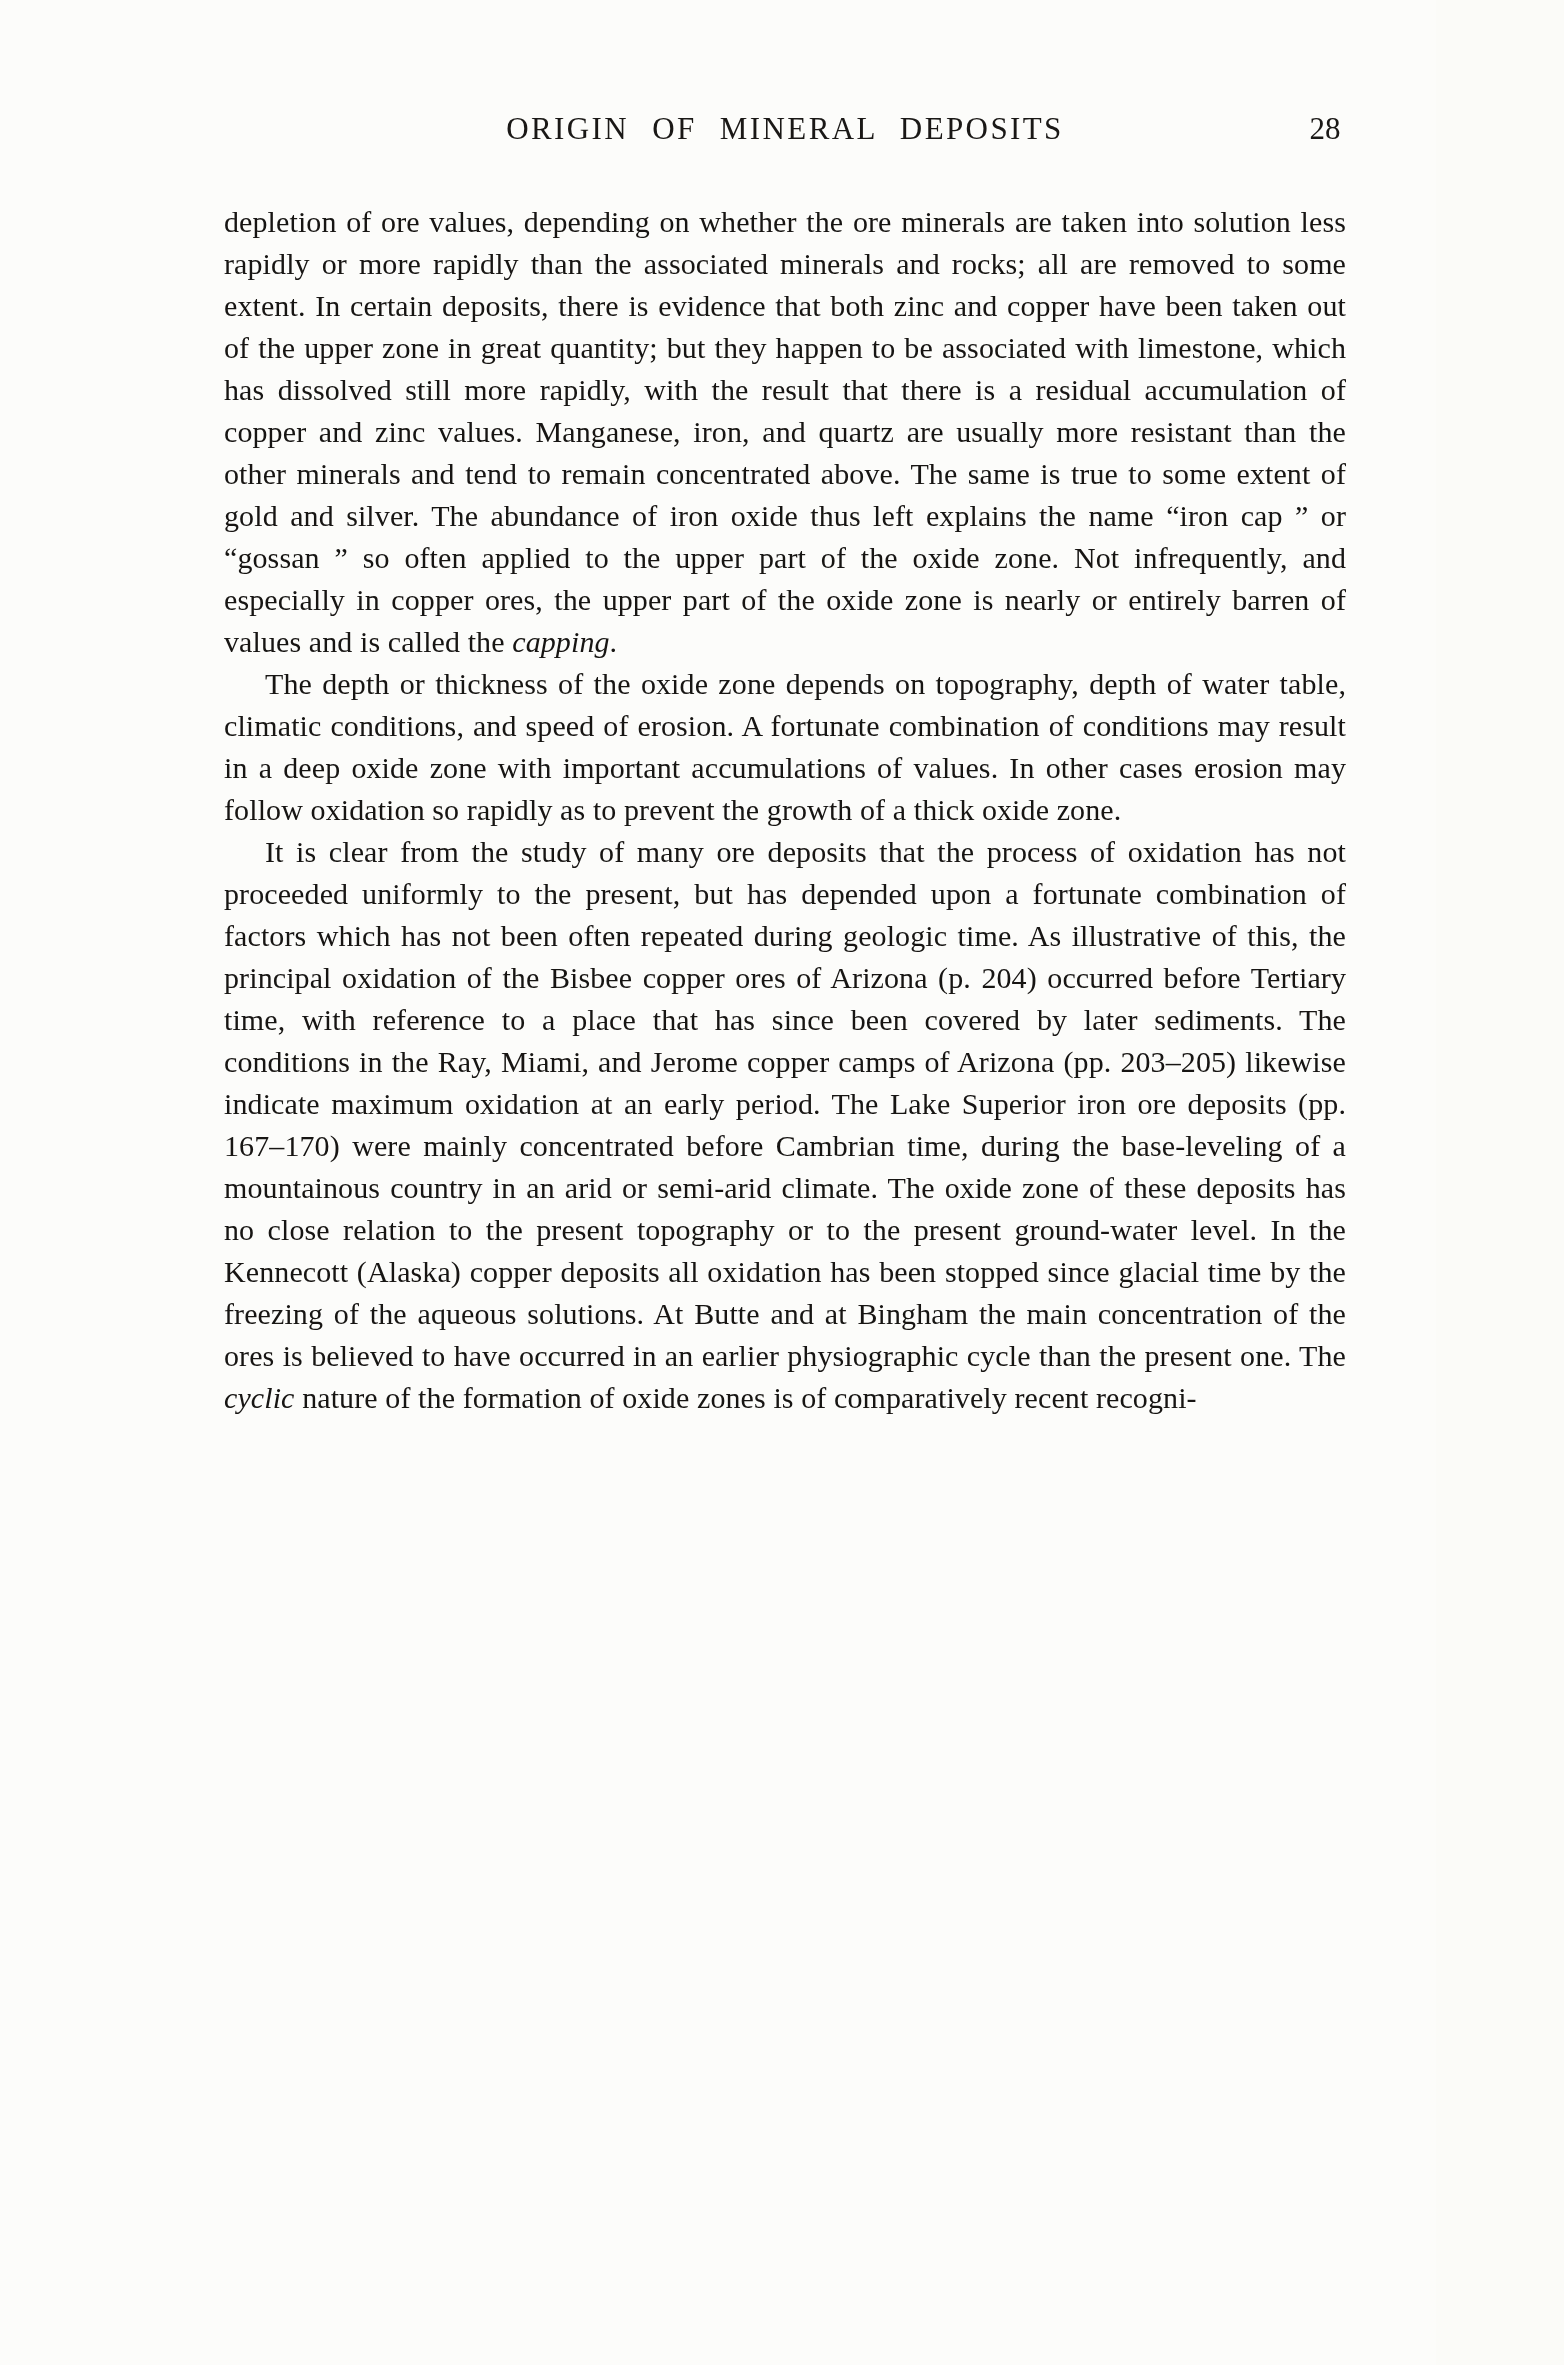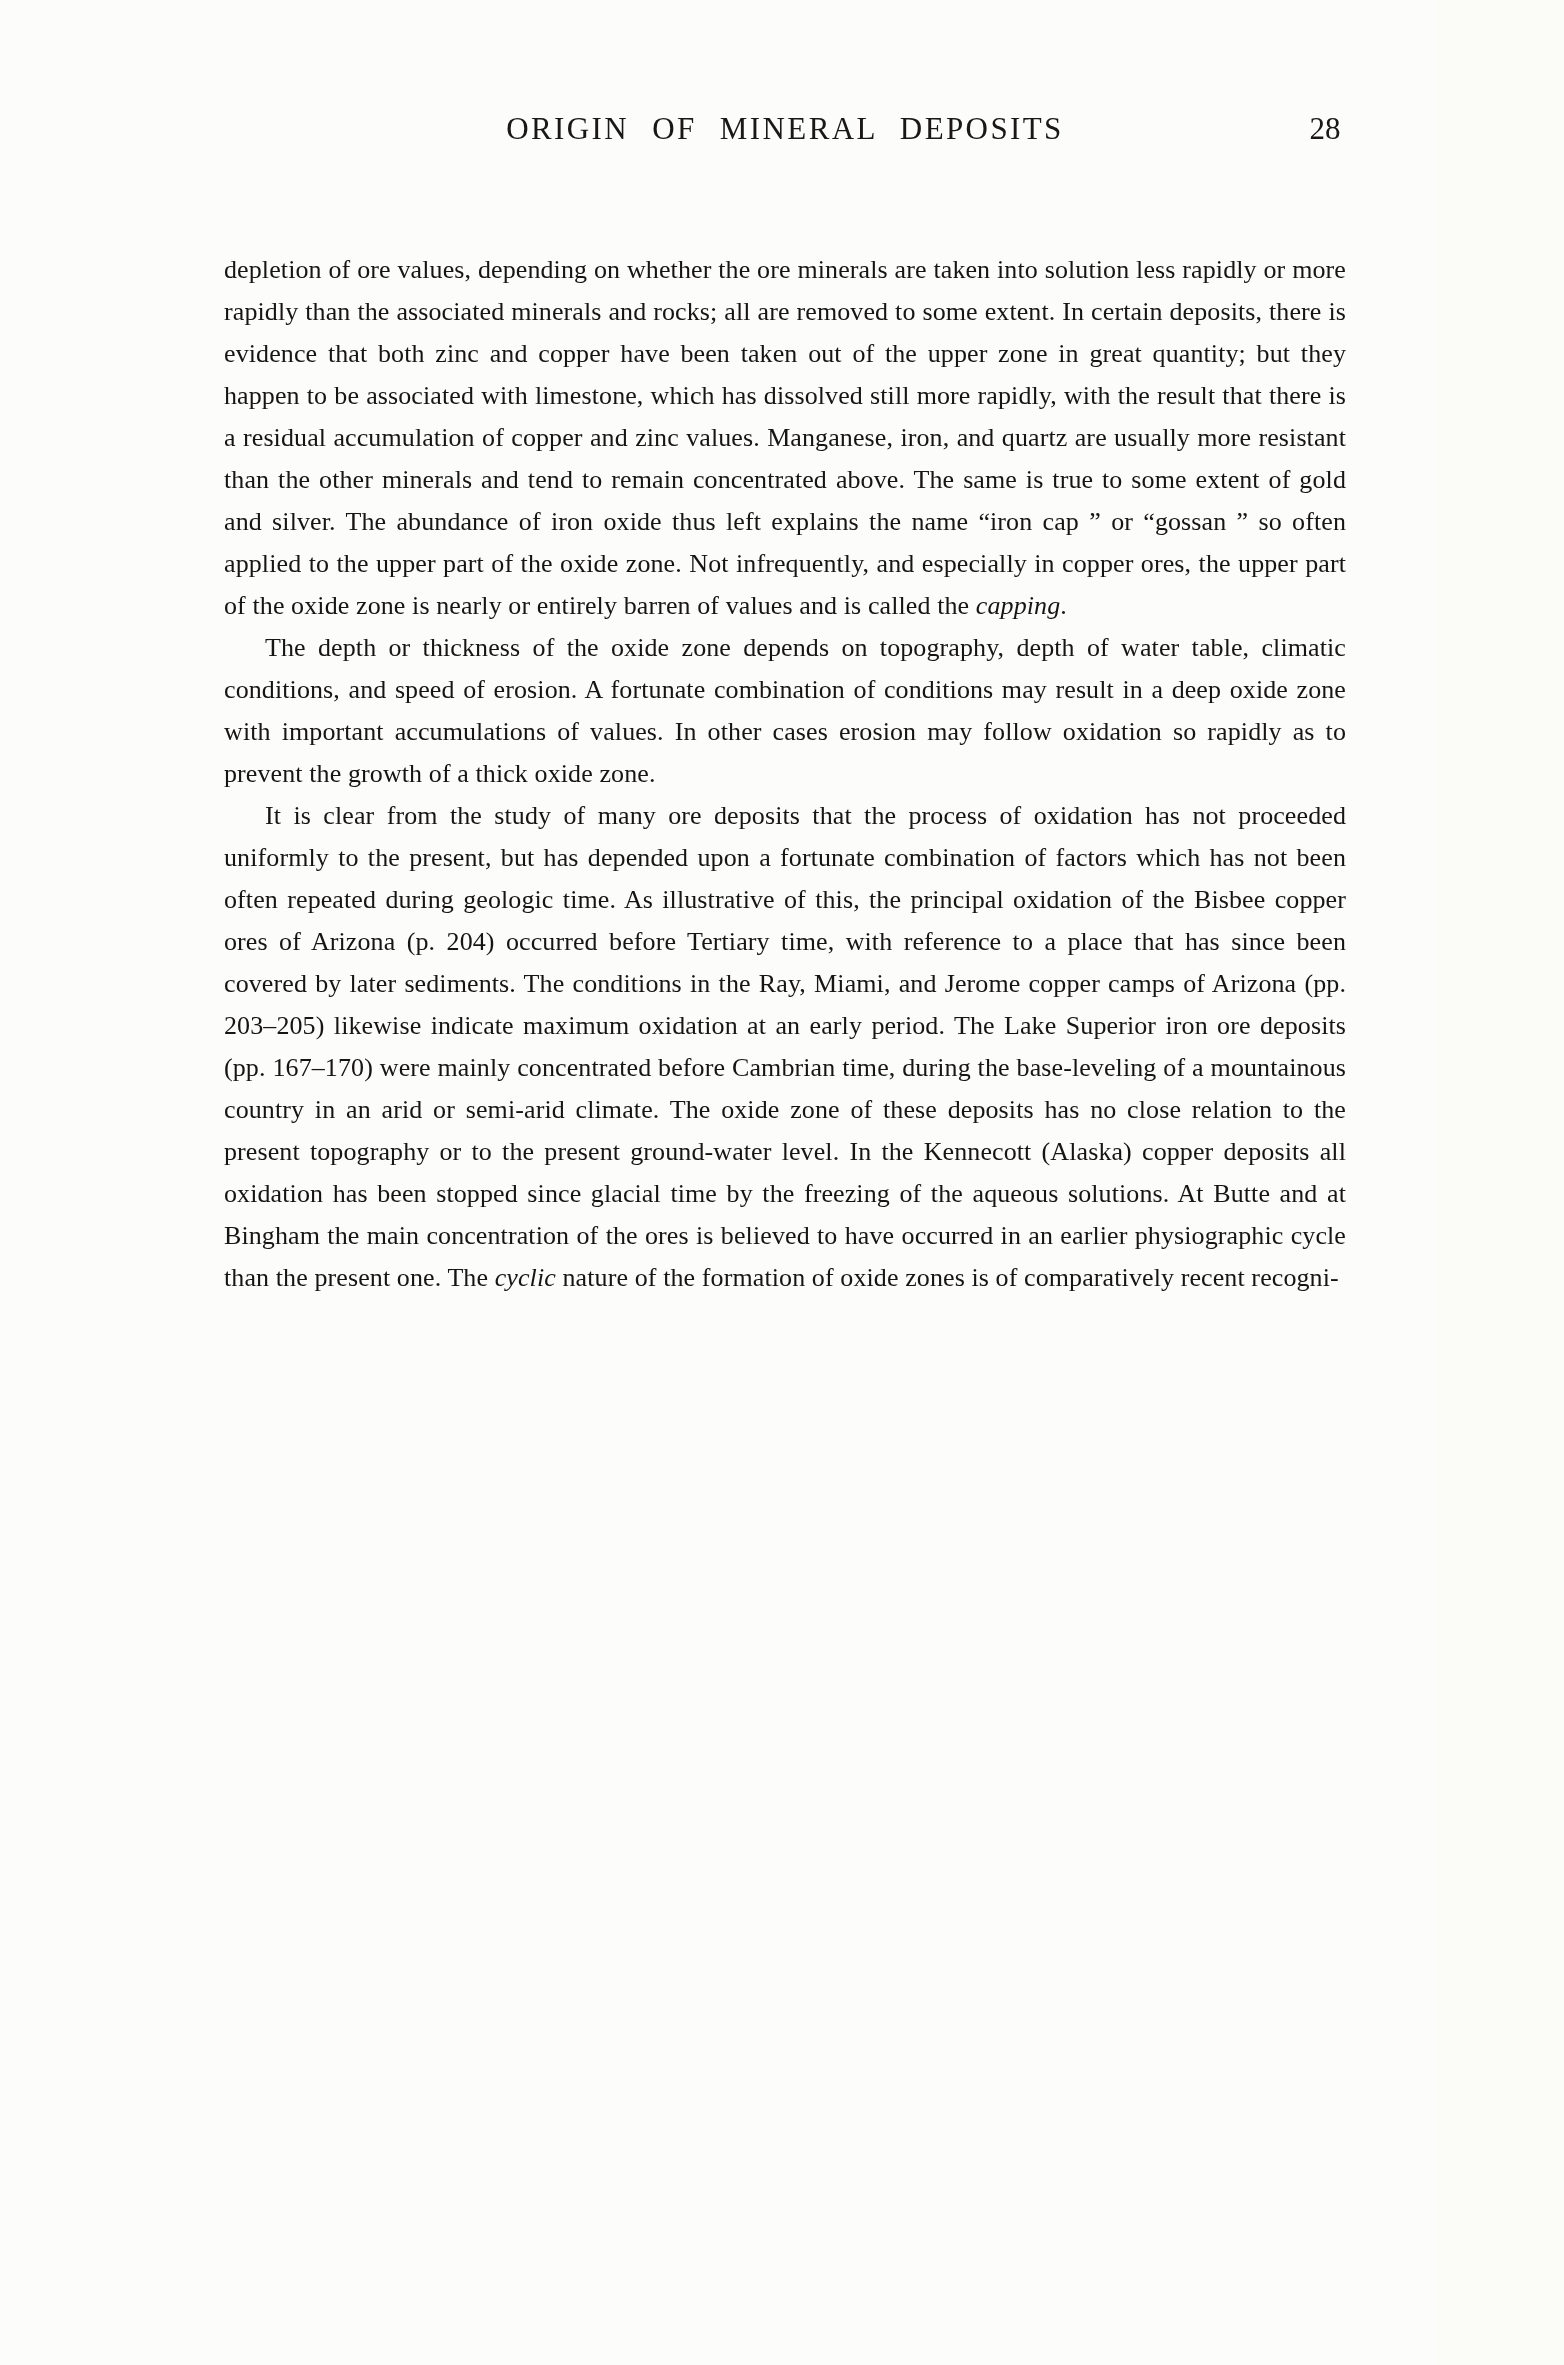--- a/index.html
+++ b/index.html
@@ -36,26 +36,25 @@
     color: #1a1816;
   }
   .page-num {
     position: absolute;
     right: 5.6px;
     top: 0;
     font-size: 31px;
     color: #1a1816;
   }
   .body-text {
-    font-size: 26px;
+    font-size: 30px;
     line-height: 42px;
     text-align: justify;
     letter-spacing: 0.1px;
     color: #171513;
-    margin-top: 48px;
   }
   .para { margin: 0; }
   .para.indent { text-indent: 41px; }
   .para i { font-style: italic; }
 </style>
 </head>
 <body>
 
 <div class="page">
   <div class="text-block">

